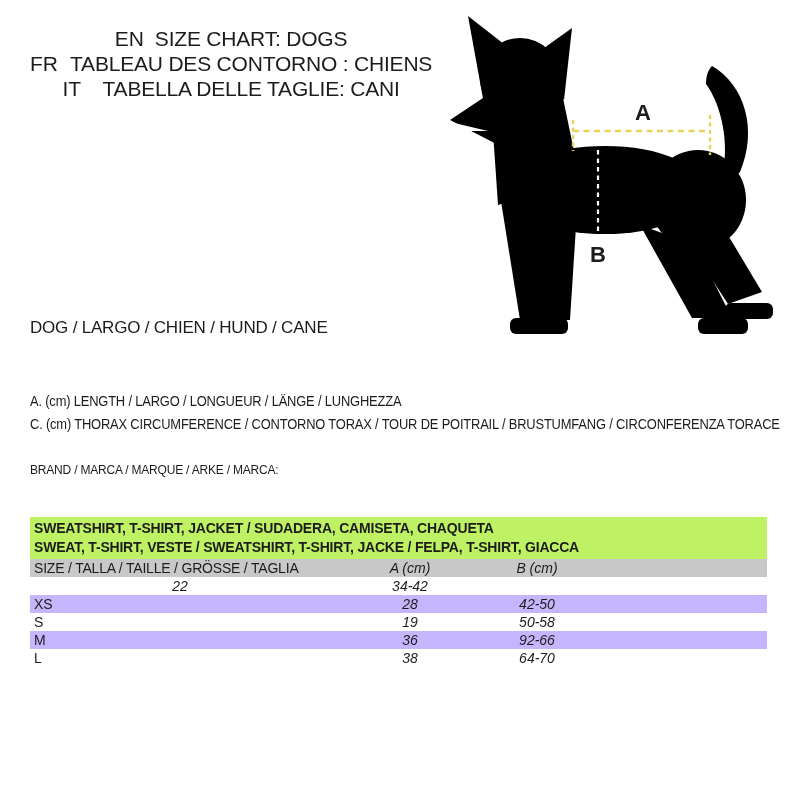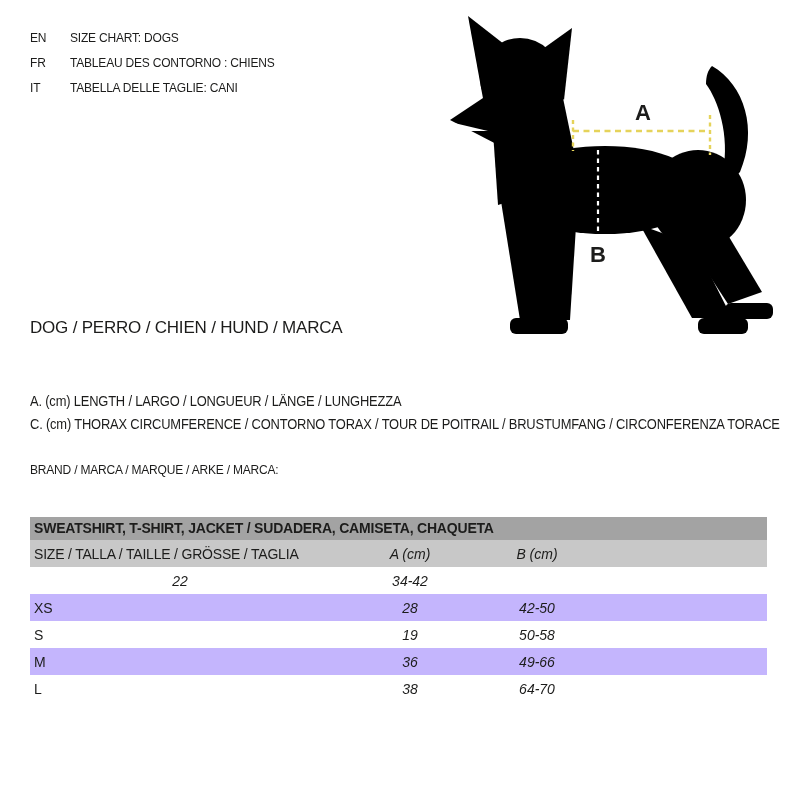--- a/index.html
+++ b/index.html
@@ -3,34 +3,34 @@
 <meta charset="utf-8">
 <style>
   html,body{margin:0;padding:0;background:#fff;}
   .page{
     position:relative;width:800px;height:800px;background:#ffffff;overflow:hidden;
     font-family:"Liberation Sans",sans-serif;color:#1c1c1b;
   }
   .caps{letter-spacing:-0.2px;}
   
   .lang-list{position:absolute;left:30px;top:26px;}
-  .lang-row{display:flex;font-size:12px;line-height:25px;font-weight:400;}
+  .lang-row{display:flex;font-size:21px;line-height:25px;font-weight:400;justify-content:center;}
   .lang-code{width:40px;flex:0 0 40px;}
   
   .dog-figure{position:absolute;left:440px;top:0;width:360px;height:340px;}
   
   .dog-label{position:absolute;left:30px;top:318px;font-size:17px;}
   .measures{position:absolute;left:30px;top:390px;font-size:14.5px;line-height:23px;white-space:nowrap;}
   .measures .squeeze{display:inline-block;transform:scaleX(0.89);transform-origin:left center;letter-spacing:-0.2px;}
   .brand-line{position:absolute;left:30px;top:463px;font-size:12px;}
   
   .size-table{position:absolute;left:30px;top:517px;width:737px;font-size:14px;}
-  .tbl-yellow{background:#a3a3a3;padding:2px 0 2px 4px;}
+  .tbl-yellow{background:#bef264;padding:2px 0 2px 4px;}
   .tbl-yellow div{font-weight:700;font-size:14px;line-height:19px;letter-spacing:-0.2px;white-space:nowrap;}
-  .tbl-row{display:grid;grid-template-columns:300px 160px 94px 1fr;align-items:center;height:27px;line-height:18px;white-space:nowrap;}
+  .tbl-row{display:grid;grid-template-columns:300px 160px 94px 1fr;align-items:center;height:18px;line-height:18px;white-space:nowrap;}
   .tbl-row .c1{padding-left:4px;text-align:left;letter-spacing:-0.2px;}
   .tbl-row .c2,.tbl-row .c3{text-align:center;font-style:italic;}
   .hdr-grey{background:#C8C8C8;}
   .row-alt{background:#c4b5fd;}
 </style>
 </head>
 <body>
 
 <div class="page">
 
@@ -70,32 +70,33 @@
 
     <line x1="133" y1="131" x2="270" y2="131" stroke="#E5D35A" stroke-width="2.4" stroke-dasharray="6 4.5"></line>
     <line x1="133" y1="120" x2="133" y2="151" stroke="#E5D35A" stroke-width="2.4" stroke-dasharray="4 3.5"></line>
     <line x1="270" y1="115" x2="270" y2="155" stroke="#E5D35A" stroke-width="2.4" stroke-dasharray="4 3.5"></line>
     <line x1="158" y1="150" x2="158" y2="233" stroke="#FFFFFF" stroke-width="2.2" stroke-dasharray="4.5 4"></line>
 
     <text x="203" y="120" text-anchor="middle" font-family="Liberation Sans, sans-serif" font-size="22" font-weight="700" fill="#1c1c1b">A</text>
     <text x="158" y="262" text-anchor="middle" font-family="Liberation Sans, sans-serif" font-size="22" font-weight="700" fill="#1c1c1b">B</text>
   </svg>
 
-  <div class="dog-label caps">DOG / PERRO / CHIEN / HUND / MARCA</div>
+  <div class="dog-label caps">DOG / LARGO / CHIEN / HUND / CANE</div>
 
   <div class="measures">
     <div><span class="squeeze">A. (cm) LENGTH / LARGO / LONGUEUR / LÄNGE / LUNGHEZZA</span></div>
     <div><span class="squeeze">C. (cm) THORAX CIRCUMFERENCE / CONTORNO TORAX / TOUR DE POITRAIL / BRUSTUMFANG / CIRCONFERENZA TORACE</span></div>
   </div>
 
   <div class="brand-line caps">BRAND / MARCA / MARQUE / ARKE / MARCA:</div>
 
   <div class="size-table">
     <div class="tbl-yellow">
       <div>SWEATSHIRT, T-SHIRT, JACKET / SUDADERA, CAMISETA, CHAQUETA</div>
+      <div>SWEAT, T-SHIRT, VESTE / SWEATSHIRT, T-SHIRT, JACKE / FELPA, T-SHIRT, GIACCA</div>
     </div>
     <div class="tbl-row hdr-grey">
       <span class="c1">SIZE / TALLA / TAILLE / GRÖSSE / TAGLIA</span>
       <span class="c2">A (cm)</span>
       <span class="c3">B (cm)</span>
       <span></span>
     </div>
     <div class="tbl-row">
       <span class="c2">22</span>
       <span class="c3">34-42</span>
@@ -109,21 +110,21 @@
     </div>
     <div class="tbl-row">
       <span class="c1">S</span>
       <span class="c2">19</span>
       <span class="c3">50-58</span>
       <span></span>
     </div>
     <div class="tbl-row row-alt">
       <span class="c1">M</span>
       <span class="c2">36</span>
-      <span class="c3">49-66</span>
+      <span class="c3">92-66</span>
       <span></span>
     </div>
     <div class="tbl-row">
       <span class="c1">L</span>
       <span class="c2">38</span>
       <span class="c3">64-70</span>
       <span></span>
     </div>
   </div>
 

